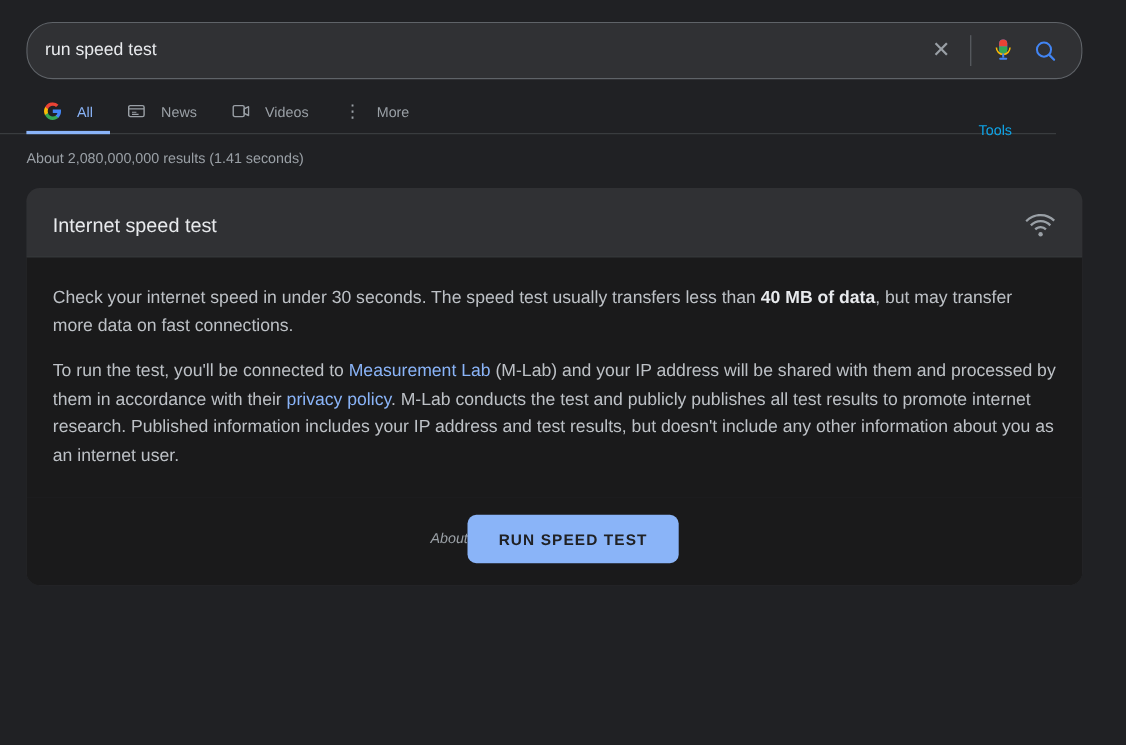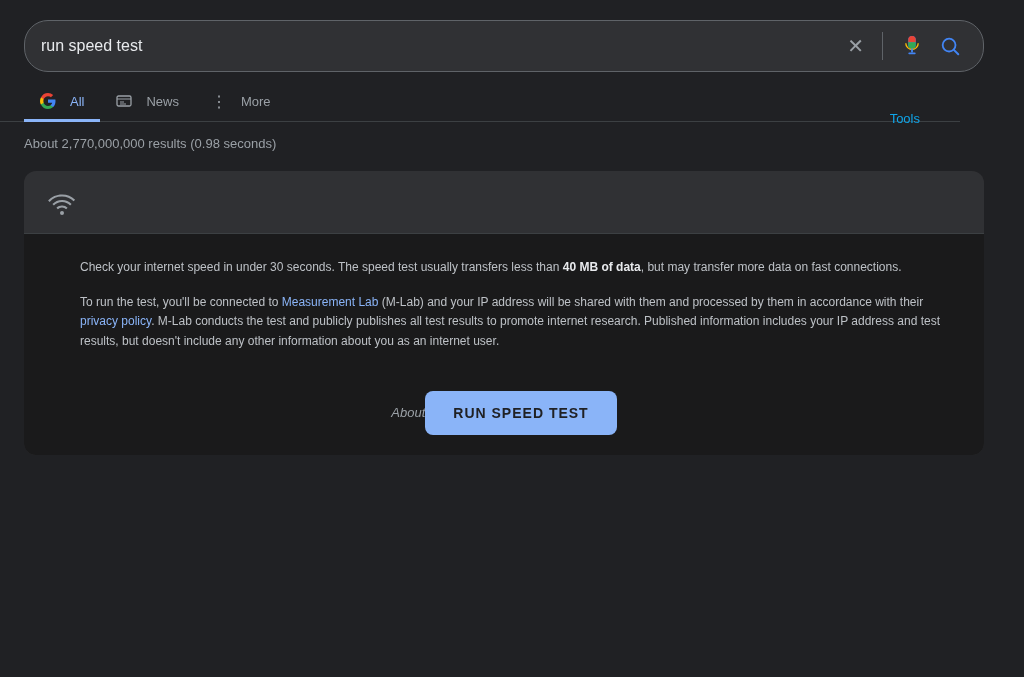--- a/index.html
+++ b/index.html
@@ -153,24 +153,23 @@
     }
 
     .card-body {
       background: #1a1a1b;
       border-top: 1px solid #3c4043;
       padding: 24px;
     }
 
     .card-body p {
       color: #bdc1c6;
-      font-size: 12px;
+      font-size: 16px;
       line-height: 1.6;
       margin-bottom: 16px;
-      margin-left: 32px;
     }
 
     .card-body p:last-of-type { margin-bottom: 0; }
 
     .bold { font-weight: 700; color: #e8eaed; }
 
     .link {
       color: #8ab4f8;
       text-decoration: none;
       cursor: pointer;
@@ -258,38 +257,48 @@
         <rect x="1" y="3" width="14" height="10" rx="1.5" stroke="#9aa0a6" stroke-width="1.3" fill="none"></rect>
         <line x1="1" y1="6" x2="15" y2="6" stroke="#9aa0a6" stroke-width="1"></line>
         <line x1="4" y1="9" x2="8" y2="9" stroke="#9aa0a6" stroke-width="1"></line>
         <line x1="4" y1="11" x2="10" y2="11" stroke="#9aa0a6" stroke-width="1"></line>
       </svg>
     </span>
     <span>News</span>
   </div>
 
 
+  <div class="nav-tab">
+    <span class="nav-tab-icon">
+      <svg width="16" height="16" viewBox="0 0 16 16" fill="none" xmlns="http://www.w3.org/2000/svg">
+        <rect x="1" y="3" width="10" height="10" rx="1.5" stroke="#9aa0a6" stroke-width="1.3" fill="none"></rect>
+        <path d="M11 6l4-2v8l-4-2V6z" stroke="#9aa0a6" stroke-width="1.3" stroke-linejoin="round" fill="none"></path>
+      </svg>
+    </span>
+    <span>Videos</span>
+  </div>
 
   <div class="nav-tab">
     <span class="nav-tab-icon" style="font-size:16px;color:#9aa0a6;">⋮</span>
     <span>More</span>
   </div>
 
   <div class="tools-tab">
     <span>Tools</span>
   </div>
 </nav>
 
 <div class="results-info">
-  <span>About 2,770,000,000 results (0.98 seconds)</span>
+  <span>About 2,080,000,000 results (1.41 seconds)</span>
 </div>
 
 <div class="speed-test-card">
 
   <div class="card-header">
+    <span class="card-title">Internet speed test</span>
     <svg class="wifi-icon-svg" viewBox="0 0 28 28" fill="none" xmlns="http://www.w3.org/2000/svg">
       <path d="M14 20a2 2 0 1 0 0 4 2 2 0 0 0 0-4z" fill="#9aa0a6"></path>
       <path d="M14 14.5c-2.2 0-4.2.9-5.6 2.3l1.5 1.5a5.5 5.5 0 0 1 8.2 0l1.5-1.5A7.5 7.5 0 0 0 14 14.5z" fill="#9aa0a6"></path>
       <path d="M14 9c-3.8 0-7.2 1.6-9.6 4.1l1.5 1.5A11 11 0 0 1 14 11a11 11 0 0 1 8.1 3.6l1.5-1.5A13 13 0 0 0 14 9z" fill="#9aa0a6"></path>
       <path d="M14 3.5c-5.5 0-10.4 2.3-13.9 6l1.5 1.4A16.4 16.4 0 0 1 14 5.5c4.5 0 8.6 1.8 11.6 4.8l1.5-1.5A18.4 18.4 0 0 0 14 3.5z" fill="#9aa0a6"></path>
     </svg>
   </div>
 
   <div class="card-body">
     <p>

